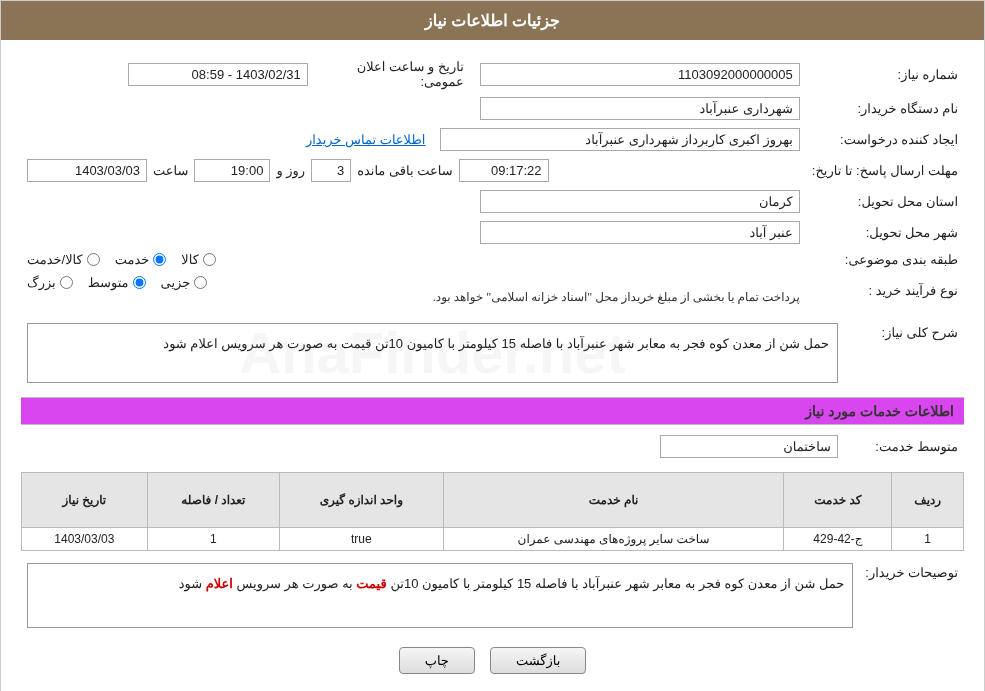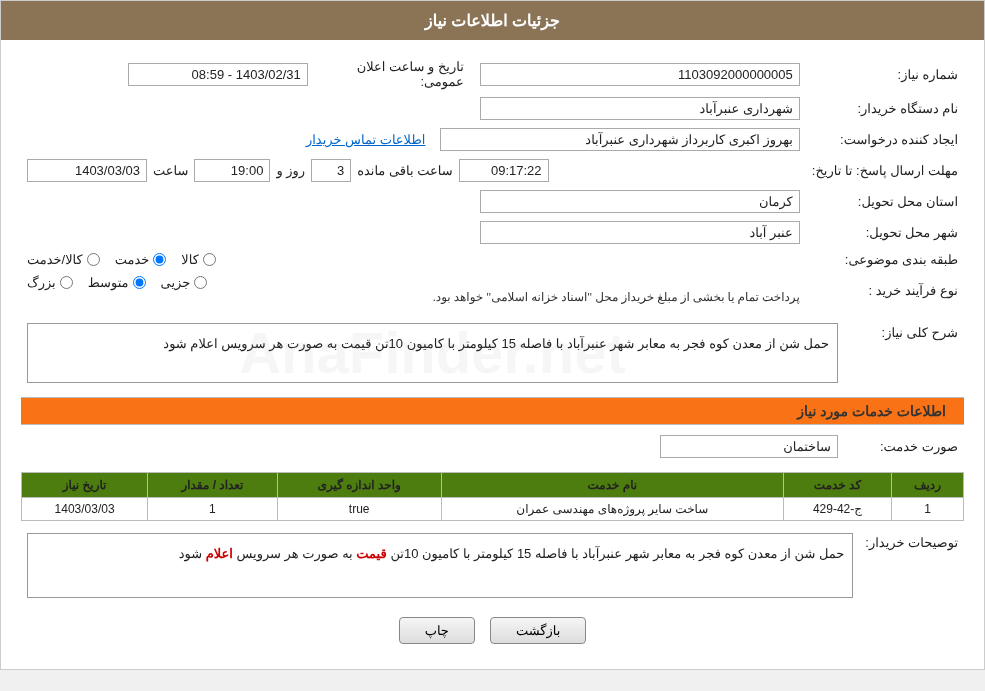--- a/index.html
+++ b/index.html
@@ -66,24 +66,24 @@
     }
     .input-xsmall {
       width: 76px;
     }
     .blue-link {
       color: #0066cc;
       text-decoration: underline;
       cursor: pointer;
     }
     .section-title {
-      background: #f97316;
+      background: #d946ef;
       border-top: 1px solid #bbb;
       border-bottom: 1px solid #bbb;
-      padding: 5px 18px;
+      padding: 5px 10px;
       font-weight: bold;
       font-size: 14px;
       margin: 8px 0 6px 0;
       color: #333;
     }
     .radio-group {
       display: flex;
       gap: 15px;
       flex-direction: row-reverse;
       align-items: center;
@@ -107,23 +107,23 @@
       width: 100%;
       text-align: right;
       line-height: 1.8;
     }
     .services-table {
       width: 100%;
       border-collapse: collapse;
       margin: 8px 0;
     }
     .services-table th {
-      background: #4d7c0f;
+      background: #e5e5e5;
       border: 1px solid #bbb;
-      padding: 5px 8px;
+      padding: 20px 8px;
       text-align: center;
       font-weight: bold;
       font-size: 12px;
     }
     .services-table td {
       border: 1px solid #bbb;
       padding: 4px 8px;
       text-align: center;
       font-size: 12px;
     }
@@ -317,36 +317,36 @@
         </td>
       </tr>
     </tbody>
       </table>
 
     <div class="section-title">اطلاعات خدمات مورد نیاز</div>
 
     <table class="form-table">
       <tbody>
           <tr>
-        <td class="label-cell">صورت خدمت:</td>
+        <td class="label-cell">متوسط خدمت:</td>
         <td>
           <div class="input-box" style="width:178px;">ساختمان</div>
         </td>
       </tr>
     </tbody>
       </table>
 
     <table class="services-table">
       <thead>
         <tr>
           <th>ردیف</th>
           <th>کد خدمت</th>
           <th>نام خدمت</th>
           <th>واحد اندازه گیری</th>
-          <th>تعداد / مقدار</th>
+          <th>تعداد / فاصله</th>
           <th>تاریخ نیاز</th>
         </tr>
       </thead>
       <tbody>
         <tr>
           <td>1</td>
           <td>ج-42-429</td>
           <td>ساخت سایر پروژه‌های مهندسی عمران</td>
           <td>true</td>
           <td>1</td>

